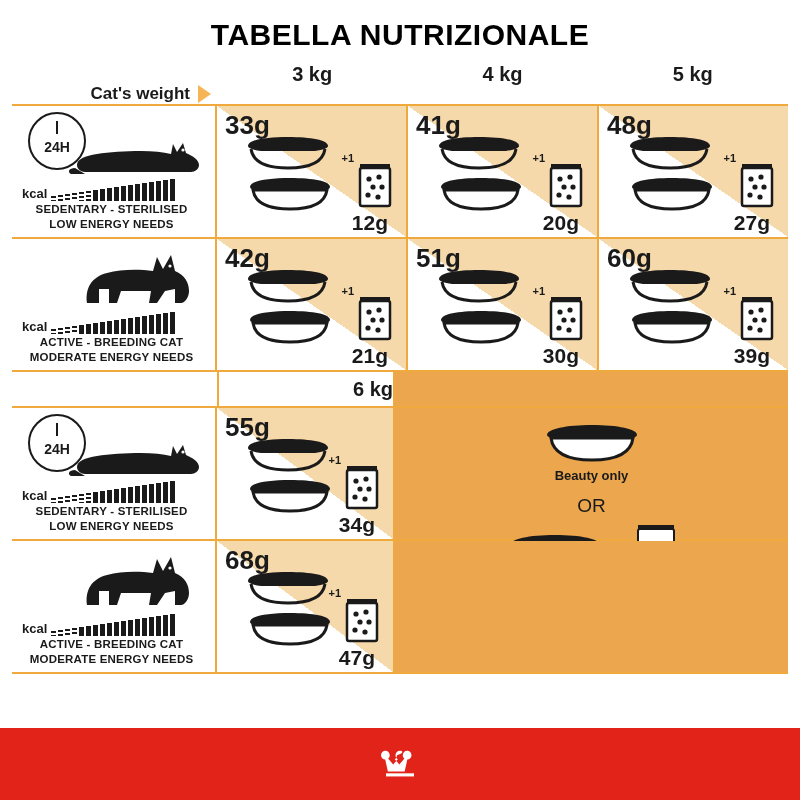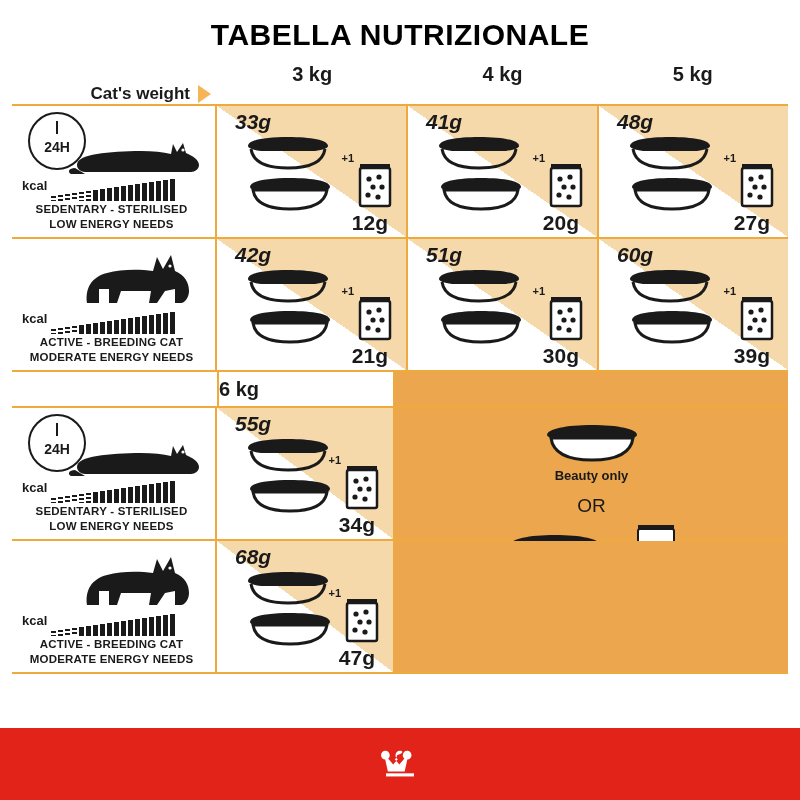--- a/index.html
+++ b/index.html
@@ -134,21 +134,21 @@
     top: 18px;
     width: 140px;
     height: 56px;
   }
 
   .kcal-block {
     position: absolute;
     left: 10px;
     bottom: 36px;
     display: flex;
-    align-items: flex-start;
+    align-items: flex-end;
     gap: 4px;
   }
   .kcal-label {
     font-size: 13px;
     font-weight: bold;
     color: #1a1a1a;
     line-height: 1;
     padding-bottom: 1px;
   }
   .bars {
@@ -189,25 +189,24 @@
 
   
   .tri-bg {
     position: absolute;
     inset: 0;
     background: linear-gradient(to bottom left, #f6d9ab 0 50%, transparent 50% 100%);
   }
 
   .top-val {
     position: absolute;
-    left: 18px;
+    left: 8px;
     top: 4px;
-    font-size: 21px;
-    font-weight: bold;
-    font-style: italic;
+    font-size: 26px;
+    font-weight: bold;
   }
   .bot-val {
     position: absolute;
     right: 18px;
     bottom: 2px;
     font-size: 21px;
     font-weight: bold;
   }
   .plus-one {
     position: absolute;
@@ -281,21 +280,21 @@
     align-items: center;
     border-bottom: 2px solid #f0a93c;
   }
   .subhdr-left {
     width: 205px;
     border-right: 2px solid #f0a93c;
     height: 100%;
   }
   .subhdr-col {
     width: 176px;
-    text-align: left;
+    text-align: right;
     font-size: 20px;
     font-weight: bold;
     border-right: 2px solid #f0a93c;
     height: 100%;
     line-height: 34px;
     box-sizing: border-box;
   }
   .subhdr-rest {
     flex: 1;
     height: 100%;

